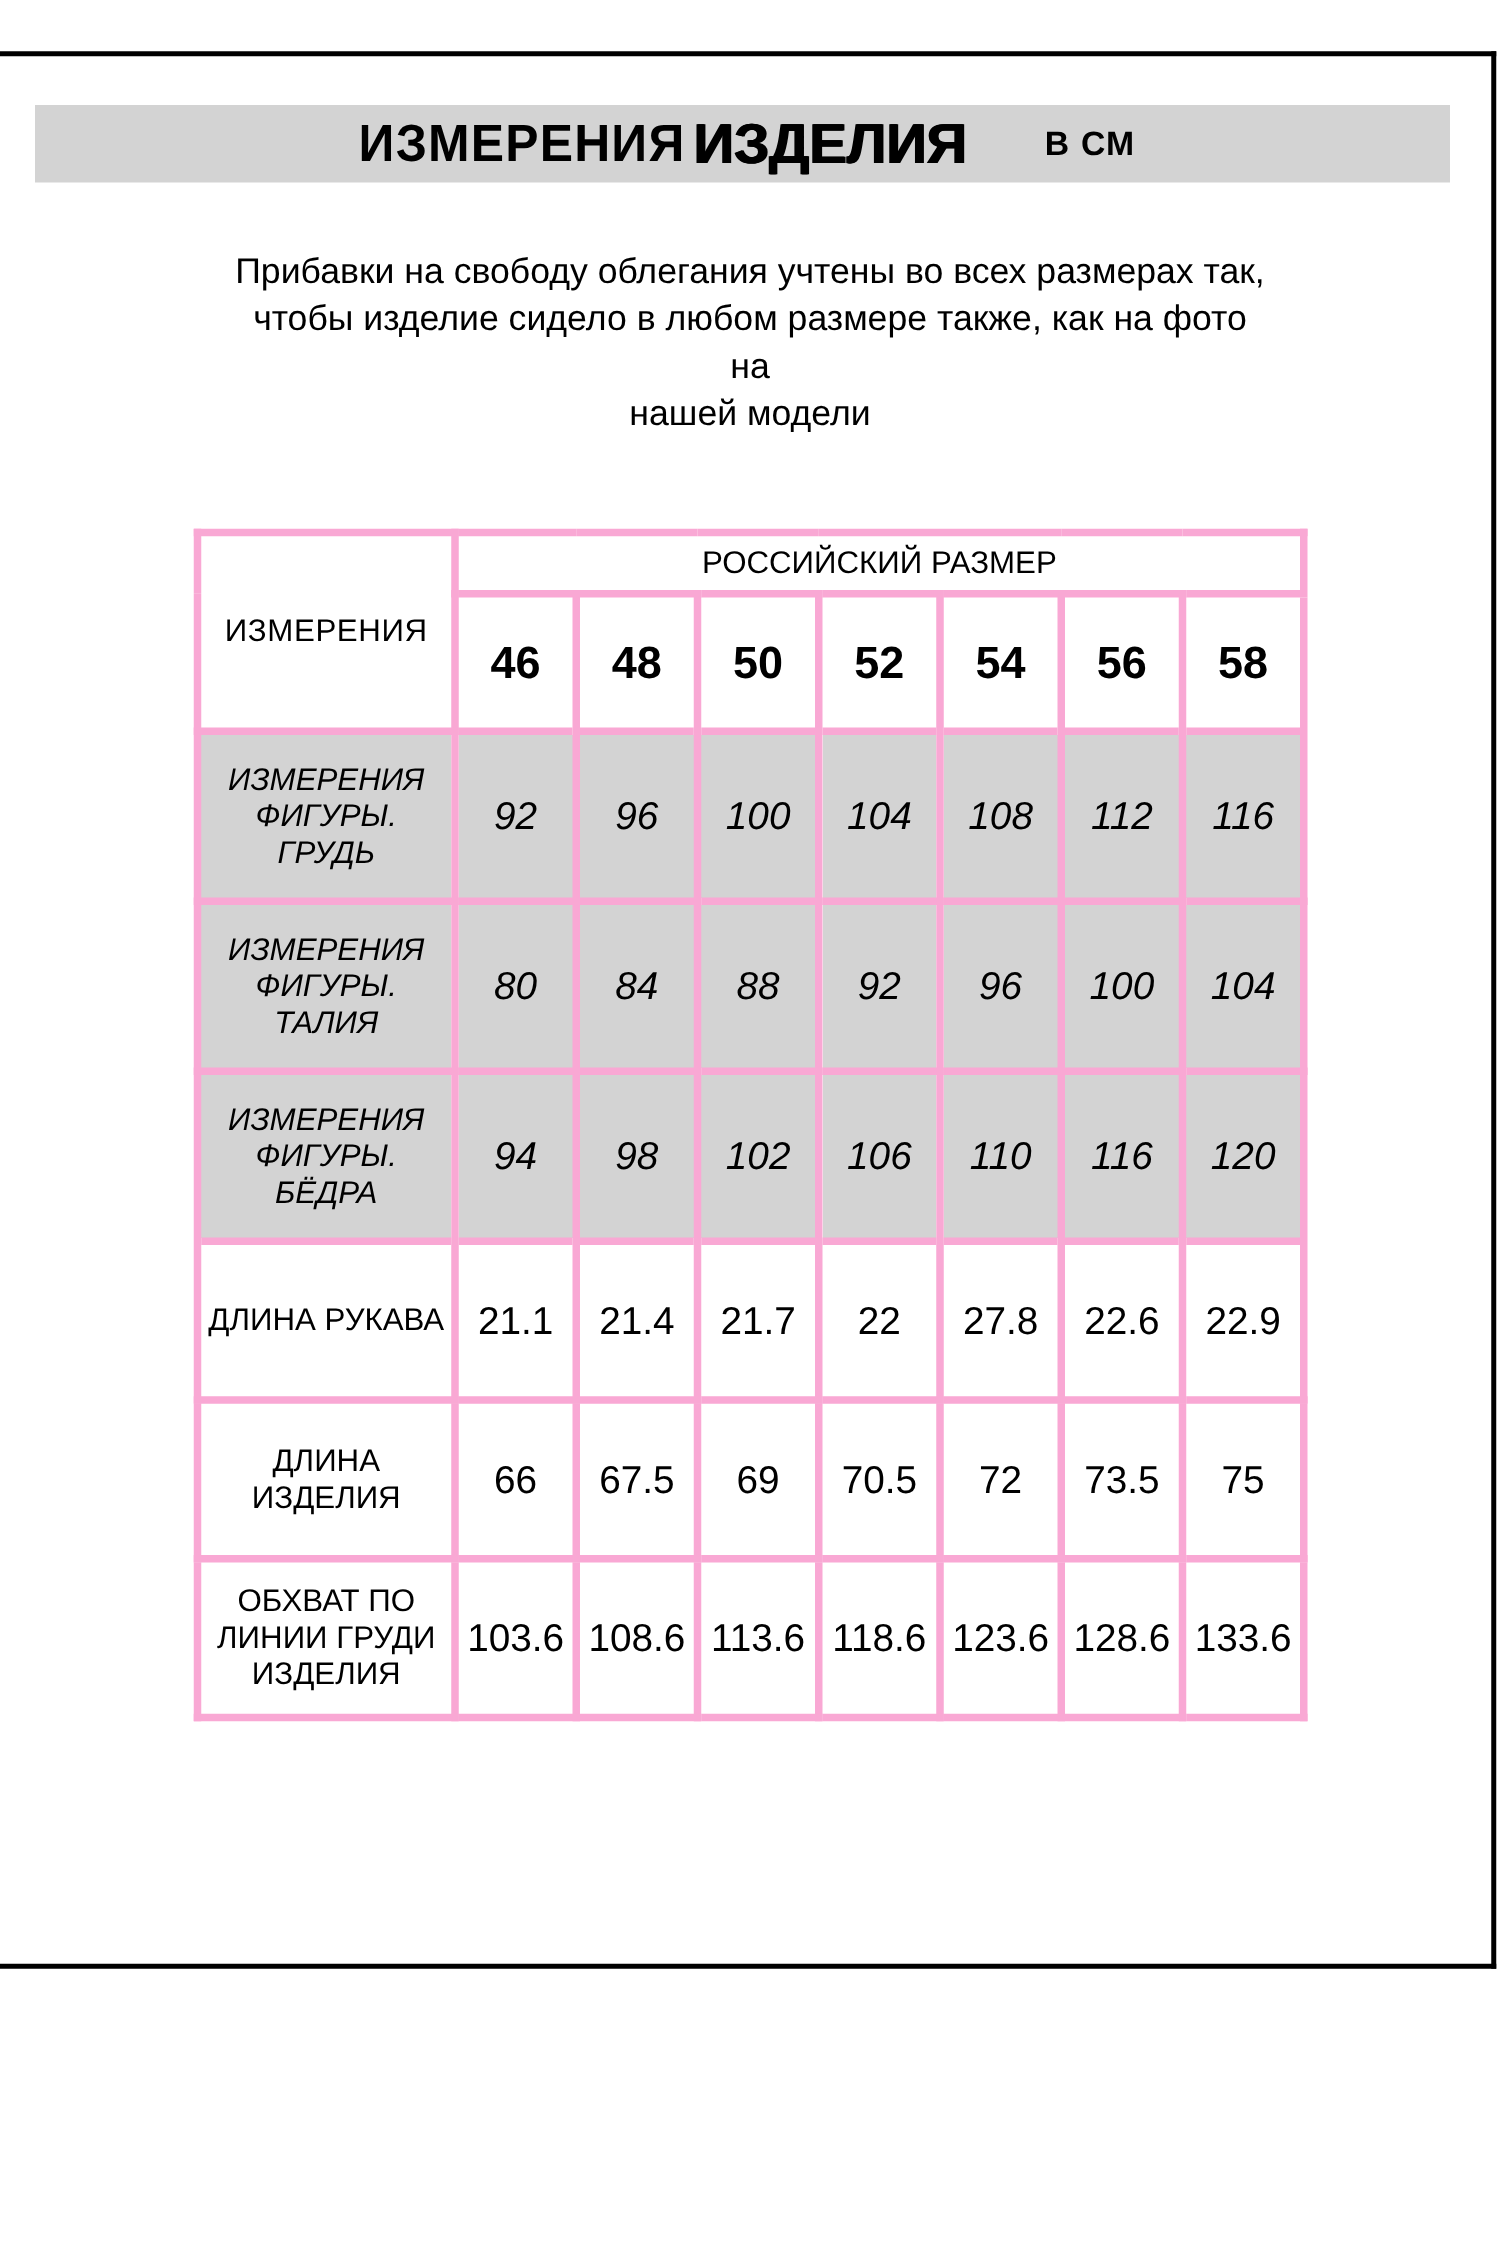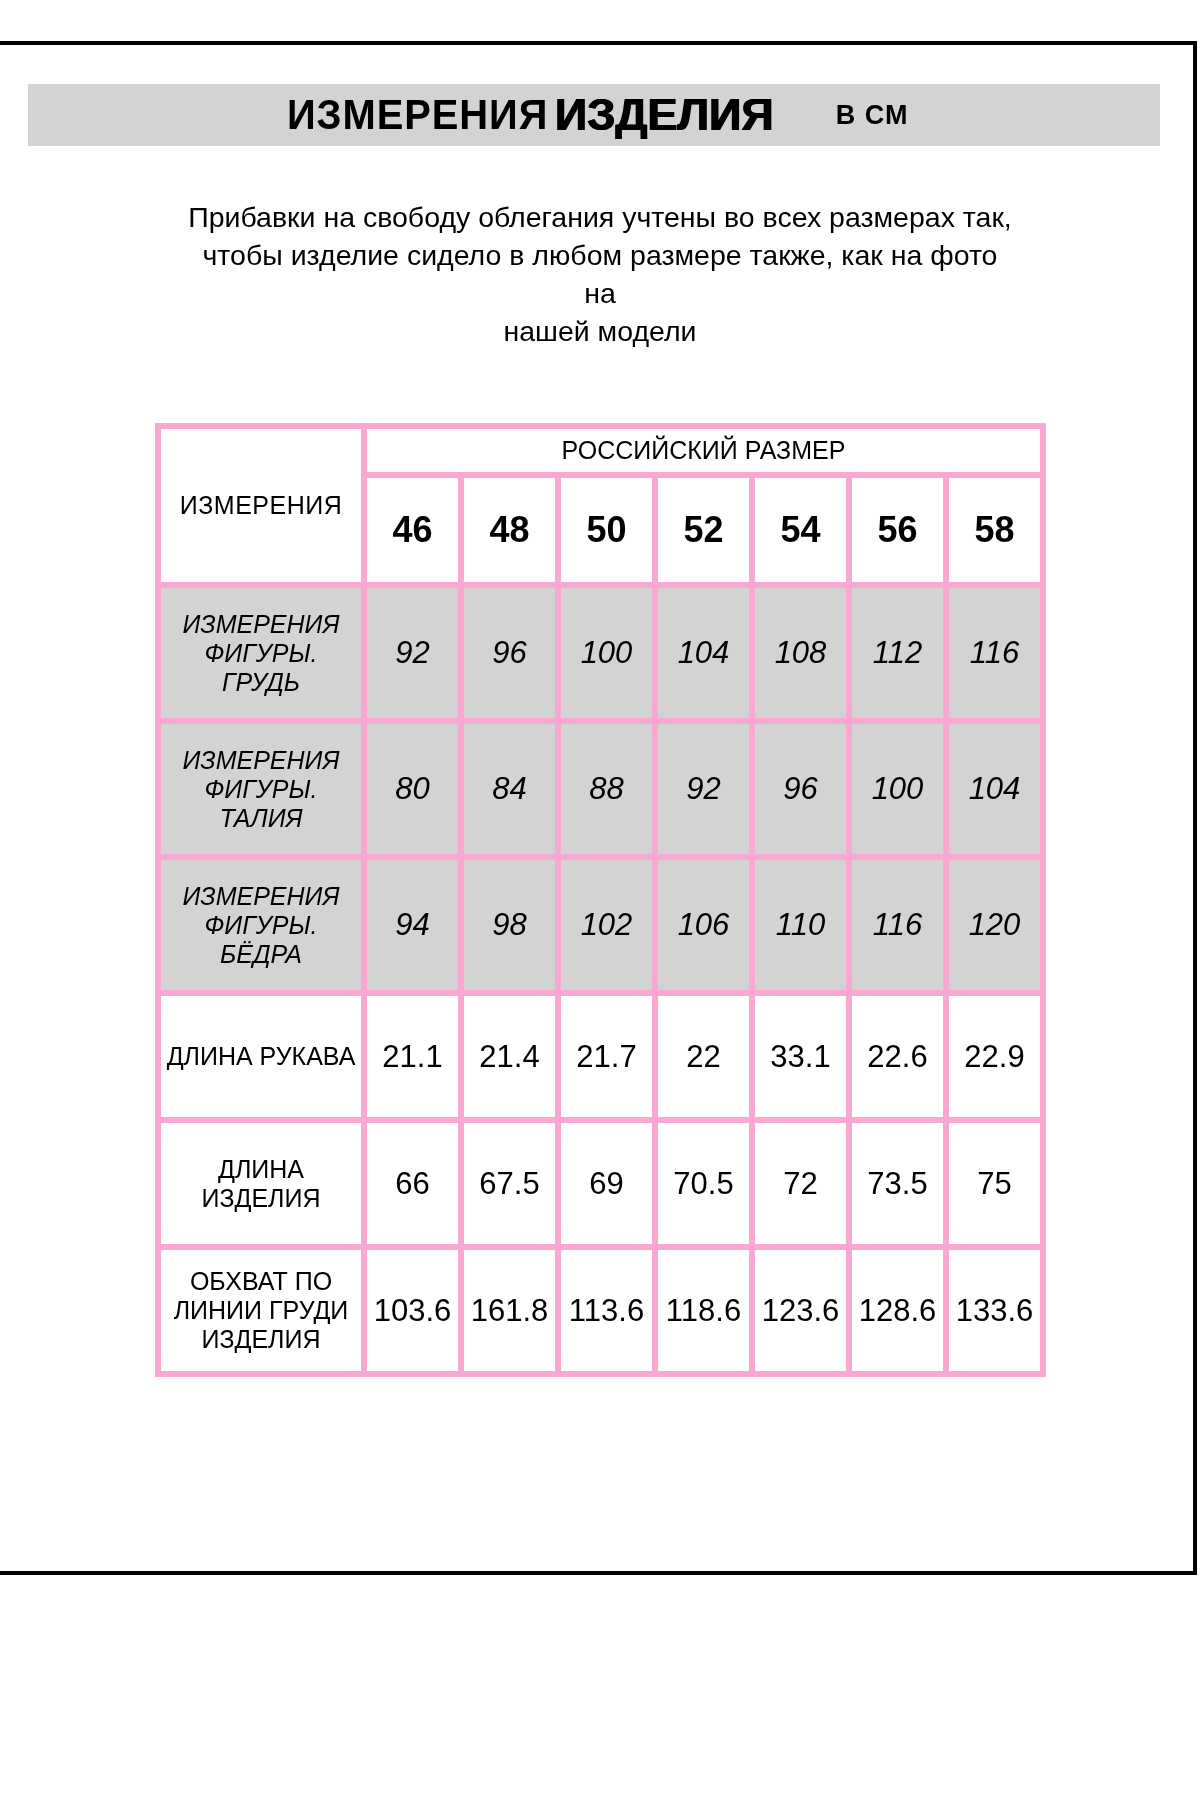--- a/index.html
+++ b/index.html
@@ -205,40 +205,40 @@
         <td class="cell-val">116</td>
         <td class="cell-val">120</td>
       </tr>
 
       <tr class="r-plain">
         <td class="cell-label">ДЛИНА РУКАВА</td>
         <td class="cell-val">21.1</td>
         <td class="cell-val">21.4</td>
         <td class="cell-val">21.7</td>
         <td class="cell-val">22</td>
-        <td class="cell-val">33.1</td>
+        <td class="cell-val">27.8</td>
         <td class="cell-val">22.6</td>
         <td class="cell-val">22.9</td>
       </tr>
 
       <tr class="r-plain">
         <td class="cell-label">ДЛИНА ИЗДЕЛИЯ</td>
         <td class="cell-val">66</td>
         <td class="cell-val">67.5</td>
         <td class="cell-val">69</td>
         <td class="cell-val">70.5</td>
         <td class="cell-val">72</td>
         <td class="cell-val">73.5</td>
         <td class="cell-val">75</td>
       </tr>
 
       <tr class="r-plain">
         <td class="cell-label">ОБХВАТ ПО ЛИНИИ ГРУДИ ИЗДЕЛИЯ</td>
         <td class="cell-val">103.6</td>
-        <td class="cell-val">161.8</td>
+        <td class="cell-val">108.6</td>
         <td class="cell-val">113.6</td>
         <td class="cell-val">118.6</td>
         <td class="cell-val">123.6</td>
         <td class="cell-val">128.6</td>
         <td class="cell-val">133.6</td>
       </tr>
     </tbody>
   </table>
 
 

